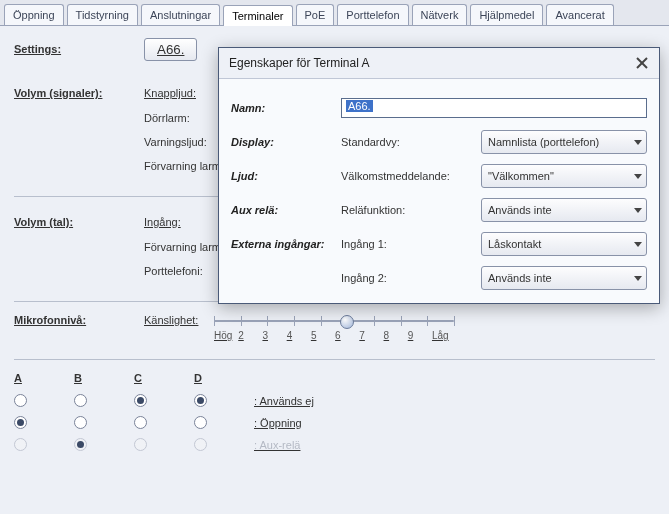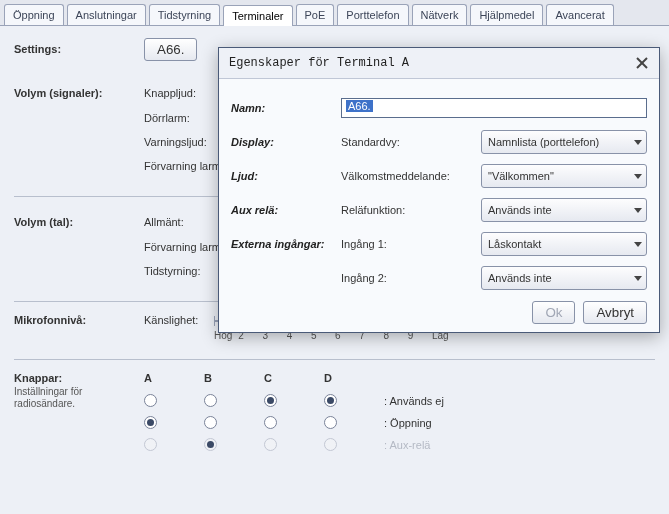--- a/index.html
+++ b/index.html
@@ -4,21 +4,21 @@
 <style>
   html,body{margin:0;padding:0;font-family:Arial,Helvetica,sans-serif;font-size:11px;color:#333;background:#edf0f6;}
   .app{width:669px;height:514px;position:relative;background:#edf0f6;overflow:hidden;box-sizing:border-box;}
   
   .tabs{display:flex;gap:3px;padding:4px 4px 0 4px;background:#e4e7ee;border-bottom:1px solid #9aa3b8;}
   .tab{padding:4px 8px;border:1px solid #9aa3b8;border-bottom:none;border-radius:3px 3px 0 0;background:#f5f7fb;color:#3c4558;cursor:pointer;}
   .tab.active{background:#fff;color:#000;position:relative;top:1px;}
   
   .panel{padding:10px 14px 14px 14px;}
   .section{margin-bottom:18px;}
-  .row{display:flex;align-items:center;min-height:26px;}
+  .row{display:flex;align-items:center;min-height:26px;text-decoration:underline;}
   .col-h{width:130px;font-weight:bold;color:#333;}
   .col-sub{width:100px;color:#333;}
   .hr{border:0;border-top:1px solid #b8bfcd;margin:10px 0 12px 0;}
   .subrow{display:flex;align-items:center;min-height:24px;margin-left:130px;}
   .btn{display:inline-block;padding:3px 12px;border:1px solid #8892a8;border-radius:3px;background:linear-gradient(#fff,#e6e9f0);color:#333;cursor:pointer;min-width:40px;text-align:center;}
   .btn:disabled,.btn.disabled{color:#a0a6b4;cursor:default;}
   
   .slider-wrap{display:flex;flex-direction:column;gap:2px;margin-left:0;}
   .track{position:relative;width:240px;height:14px;}
   .track-line{position:absolute;top:6px;left:0;right:0;height:2px;background:#9aa3b8;border-radius:1px;}
@@ -30,41 +30,41 @@
   .radio-head .c,.radio-row .c{width:60px;text-align:left;}
   .radio-row{display:flex;align-items:center;min-height:22px;}
   .radio-row .lbl{color:#333;}
   .radio-row.disabled .lbl{color:#b4b9c4;}
   .radio{appearance:none;width:13px;height:13px;border:1px solid #7a8399;border-radius:50%;background:#fff;position:relative;cursor:pointer;margin:0;}
   .radio:checked::after{content:"";position:absolute;top:2px;left:2px;width:7px;height:7px;border-radius:50%;background:#3b4a66;}
   .radio:disabled{border-color:#c3c8d4;background:#f0f2f6;cursor:default;}
   .small-note{color:#555;font-size:10px;margin-top:2px;line-height:1.2;}
   
   .modal{position:absolute;left:218px;top:47px;width:440px;background:#f8fafd;border:1px solid #4a5a78;box-shadow:0 4px 16px rgba(0,0,0,.3);}
-  .modal-title{display:flex;justify-content:space-between;align-items:center;padding:6px 8px 6px 10px;background:#eef1f7;border-bottom:1px solid #c0c7d6;font-family:Liberation Mono, monospace;font-size:12px;color:#222;}
+  .modal-title{display:flex;justify-content:space-between;align-items:center;padding:6px 8px 6px 10px;background:#eef1f7;border-bottom:1px solid #c0c7d6;font-family:Liberation Sans, sans-serif;font-size:12px;color:#222;}
   .close-x{width:18px;height:18px;display:flex;align-items:center;justify-content:center;cursor:pointer;}
   .close-x svg{width:12px;height:12px;stroke:#444;stroke-width:2;}
   .modal-body{padding:12px 12px 8px 12px;}
   .mrow{display:flex;align-items:center;min-height:34px;}
   .mlbl{width:110px;font-weight:bold;color:#222;font-style:italic;}
   .mlbl2{width:140px;color:#333;}
   .tinput{flex:1;height:20px;border:1px solid #5a6d8d;background:#fff;padding:1px 4px;box-sizing:border-box;font-size:11px;}
   .tinput .sel{background:#3e72c9;color:#fff;padding:0 2px;}
   .select{flex:1;height:22px;border:1px solid #8892a8;border-radius:3px;background:linear-gradient(#fdfdfe,#e6e9f0);display:flex;align-items:center;justify-content:space-between;padding:0 4px 0 6px;cursor:pointer;min-width:150px;max-width:160px;}
   .select .arrow{width:0;height:0;border-left:4px solid transparent;border-right:4px solid transparent;border-top:5px solid #444;}
   .modal-actions{display:flex;justify-content:flex-end;gap:8px;padding-top:6px;}
 </style>
 </head>
 <body>
 <div class="app">
 
 <div class="tabs" id="tabbar">
       <div class="tab">Öppning</div>
+      <div class="tab">Tidstyrning</div>
       <div class="tab">Anslutningar</div>
-      <div class="tab">Tidstyrning</div>
       <div class="tab active">Terminaler</div>
       <div class="tab">PoE</div>
       <div class="tab">Porttelefon</div>
       <div class="tab">Nätverk</div>
       <div class="tab">Hjälpmedel</div>
       <div class="tab">Avancerat</div>
     </div>
 
 <div class="panel">
 
@@ -86,27 +86,27 @@
         </div>
     <div class="subrow">
           <div class="col-sub">Förvarning larm:</div>
         </div>
   </div>
   <hr class="hr">
 
   <div class="section">
     <div class="row">
       <div class="col-h">Volym (tal):</div>
-      <div class="col-sub">Allmänt:</div>
+      <div class="col-sub">Ingång:</div>
     </div>
     <div class="subrow">
           <div class="col-sub">Förvarning larm:</div>
         </div>
     <div class="subrow">
-          <div class="col-sub">Tidstyrning:</div>
+          <div class="col-sub">Porttelefoni:</div>
         </div>
   </div>
   <hr class="hr">
 
   <div class="section">
     <div class="row" style="align-items:flex-start;">
       <div class="col-h">Mikrofonnivå:</div>
       <div class="col-sub" style="width:70px;">Känslighet:</div>
       <div class="slider-wrap">
         <div class="track" id="slider-track">
@@ -135,24 +135,20 @@
               <span>9</span>
               <span>Låg</span>
             </div>
       </div>
     </div>
   </div>
   <hr class="hr">
 
   <div class="section">
     <div class="row" style="align-items:flex-start;">
-      <div style="width:130px;">
-        <div class="col-h" style="width:auto;">Knappar:</div>
-        <div class="small-note">Inställningar för radiosändare.</div>
-      </div>
       <div style="flex:1;">
         <div class="radio-head" id="radio-head">
               <div class="c" style="font-weight: bold;">A</div>
               <div class="c" style="font-weight: bold;">B</div>
               <div class="c" style="font-weight: bold;">C</div>
               <div class="c" style="font-weight: bold;">D</div>
             </div>
         <div id="radio-body">
               <div class="radio-row">
                 <div class="c"><input type="radio" class="radio" name="col0" style=""></div>
@@ -230,20 +226,16 @@
           </div>
     </div>
     <div class="mrow">
       <div class="mlbl"></div>
       <div class="mlbl2">Ingång 2:</div>
       <div class="select">
             <span>Används inte</span>
             <span class="arrow"></span>
           </div>
     </div>
-    <div class="modal-actions">
-      <button class="btn disabled" disabled="">Ok</button>
-      <button class="btn">Avbryt</button>
-    </div>
   </div>
 </div>
 
 </div>
 
 </body></html>

